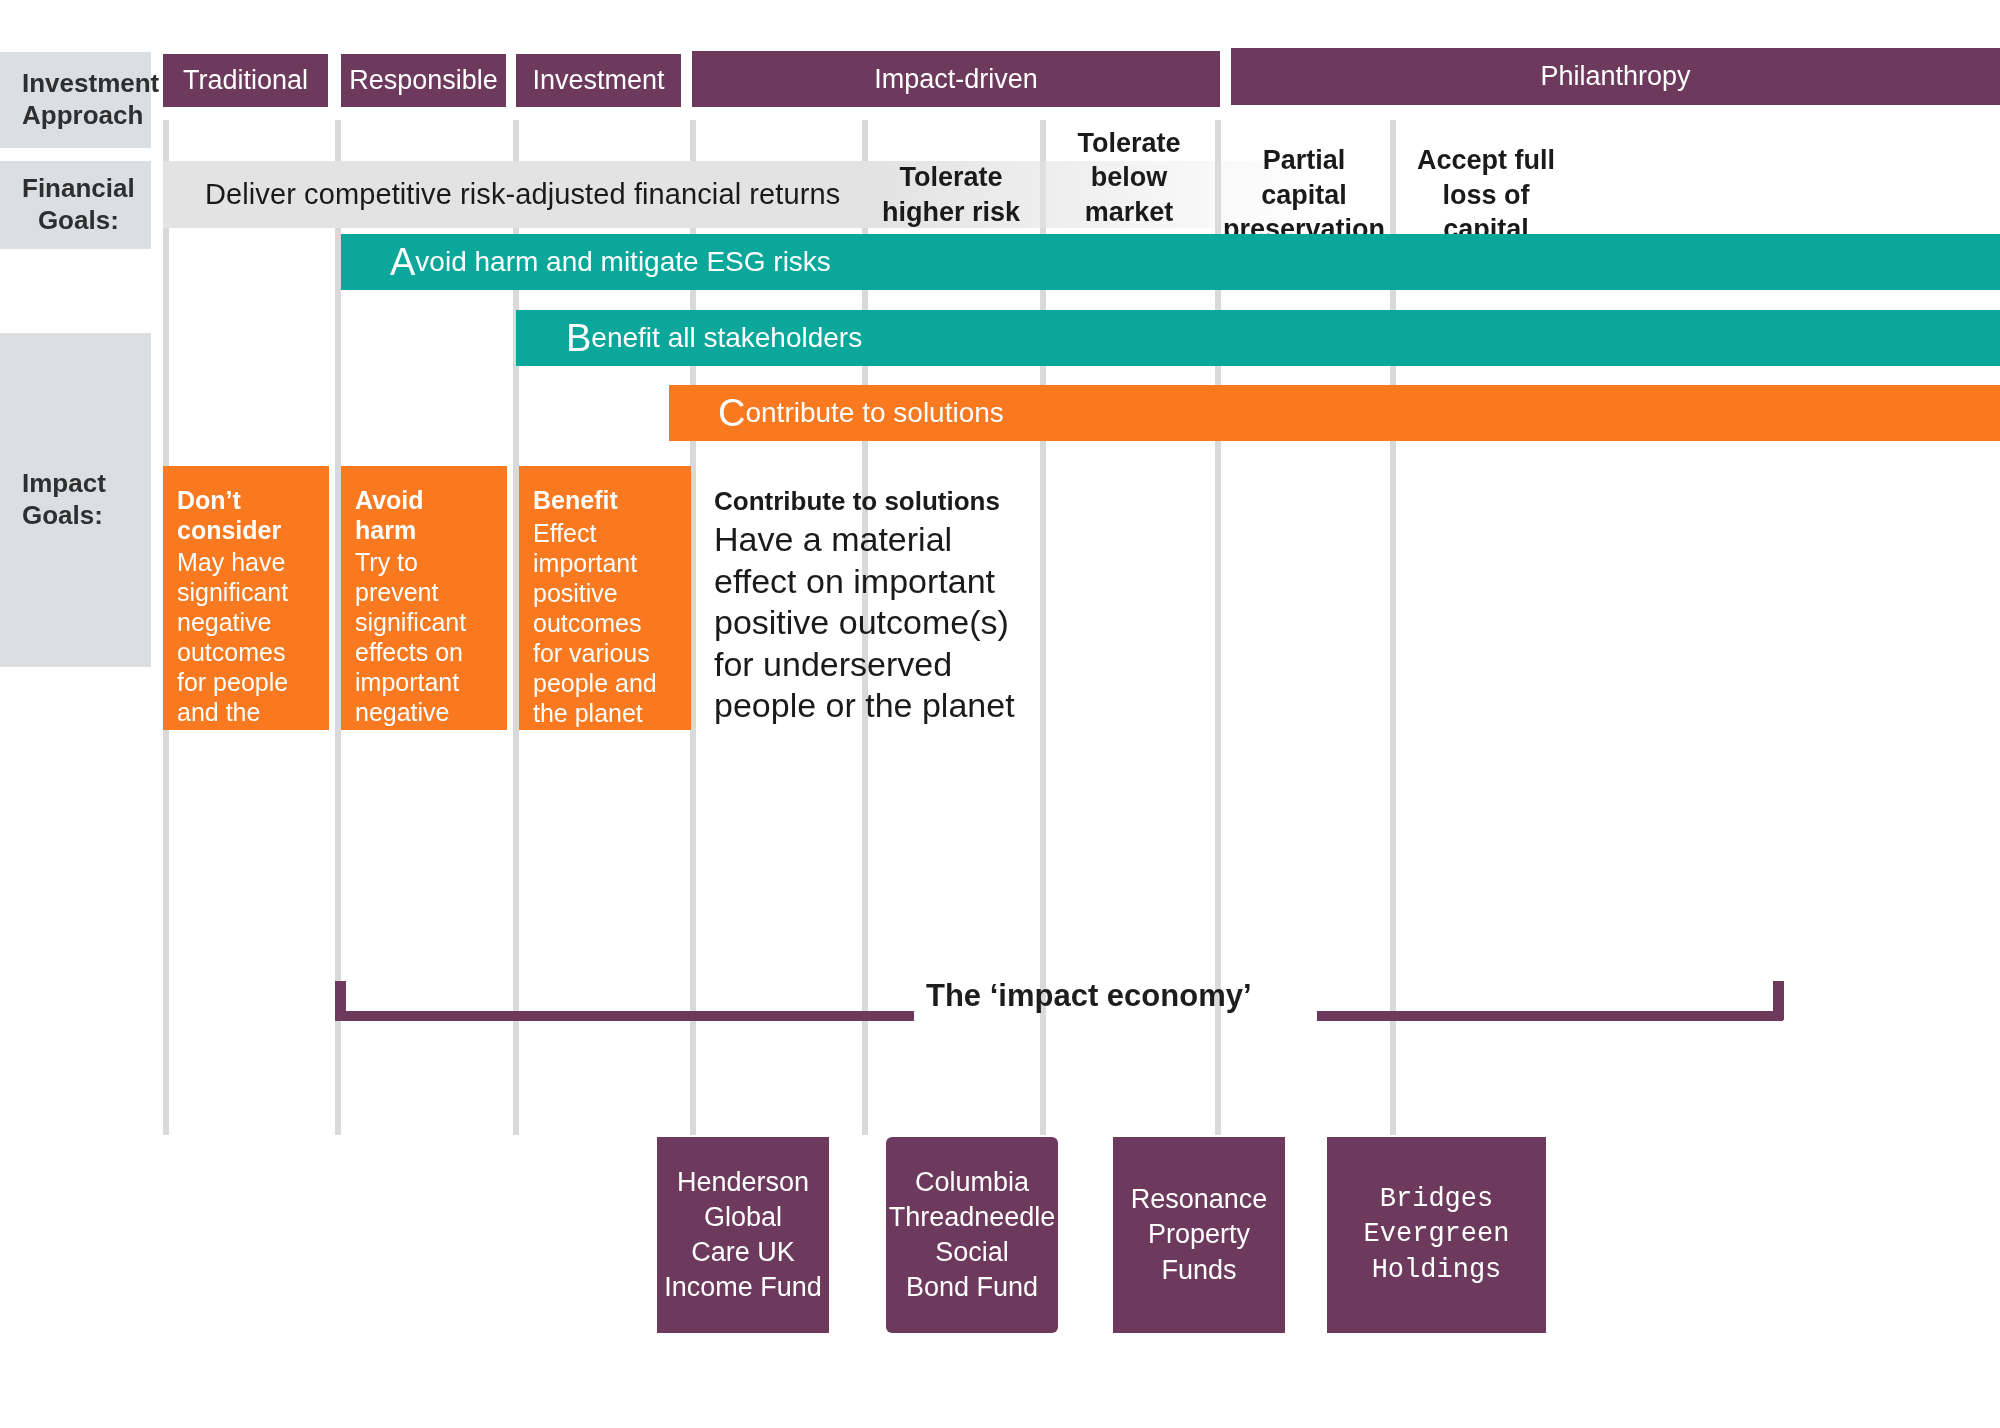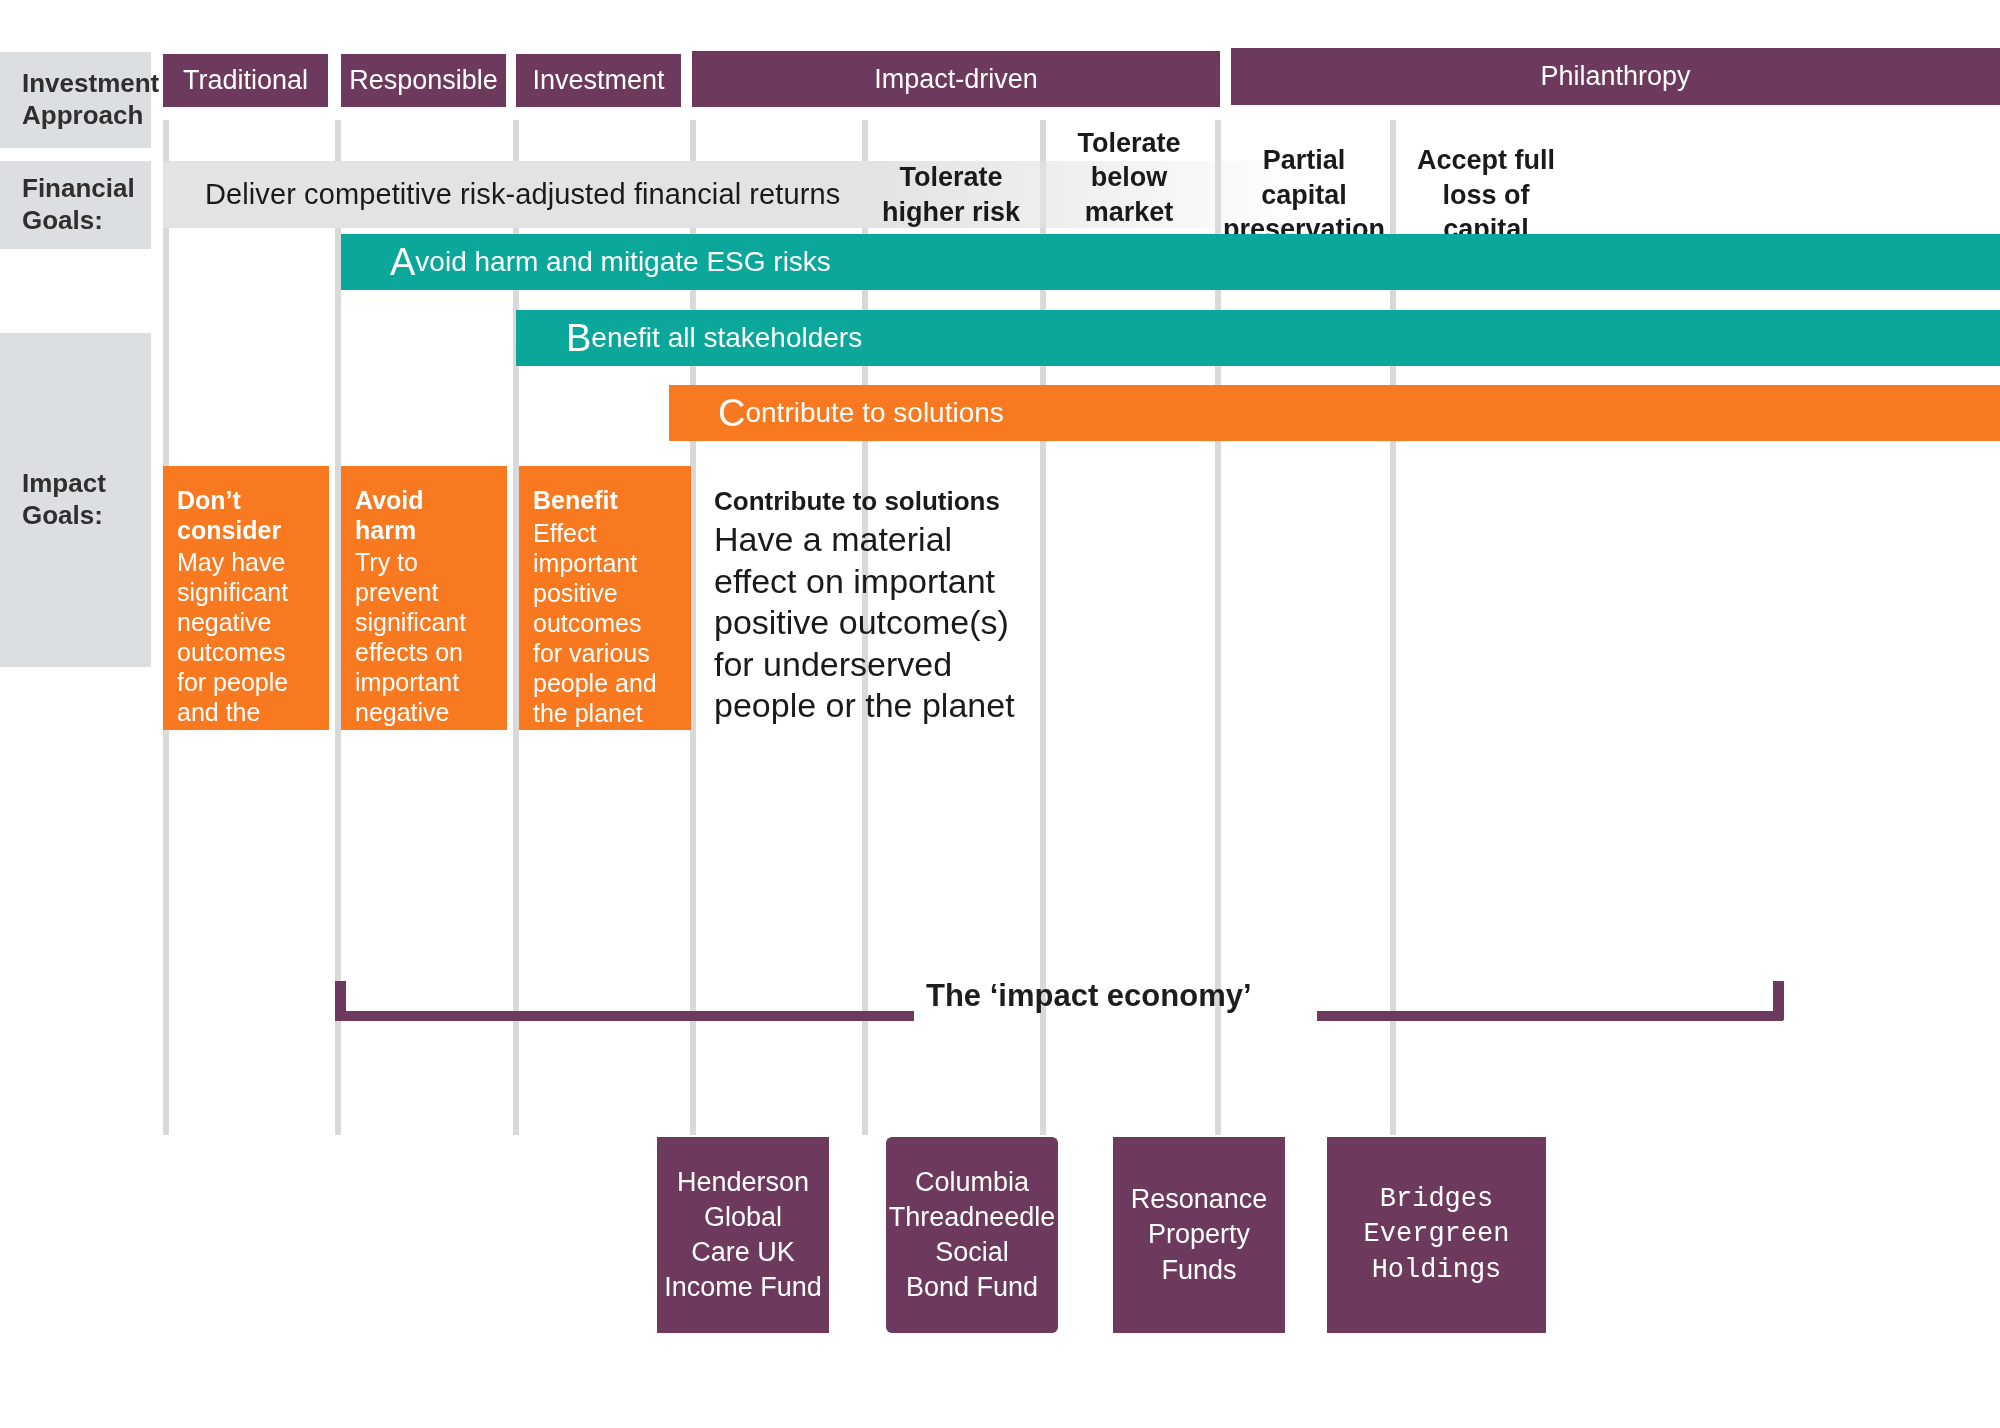--- a/index.html
+++ b/index.html
@@ -165,21 +165,21 @@
   <div class="vline" style="left:1040px;top:120px;height:1015px;"></div>
   <div class="vline" style="left:1215px;top:120px;height:1015px;"></div>
   <div class="vline" style="left:1390px;top:120px;height:1015px;"></div>
 
   <div class="sidelabel" style="left:0px;top:52px;width:151px;height:96px;">
     <span style="white-space:pre-line;">Investment
 Approach</span>
   </div>
 
   <div class="sidelabel" style="left:0px;top:161px;width:151px;height:88px;">
-    <span style="white-space:pre-line;">Financial
+    <span style="white-space:pre-line;text-align:center;">Financial
 Goals:</span>
   </div>
 
   <div class="sidelabel mid" style="left:0px;top:333px;width:151px;height:334px;">
     <span style="white-space:pre-line;">Impact
 Goals:</span>
   </div>
 
   <div class="approach" style="left:163px;top:54px;width:165px;height:53px;">
     <span>Traditional</span>

